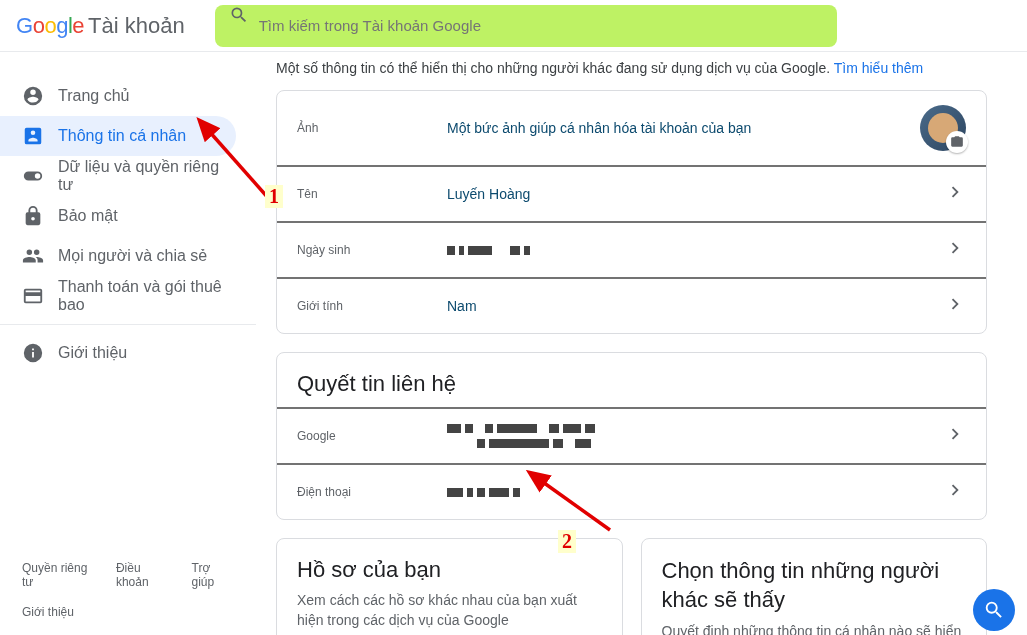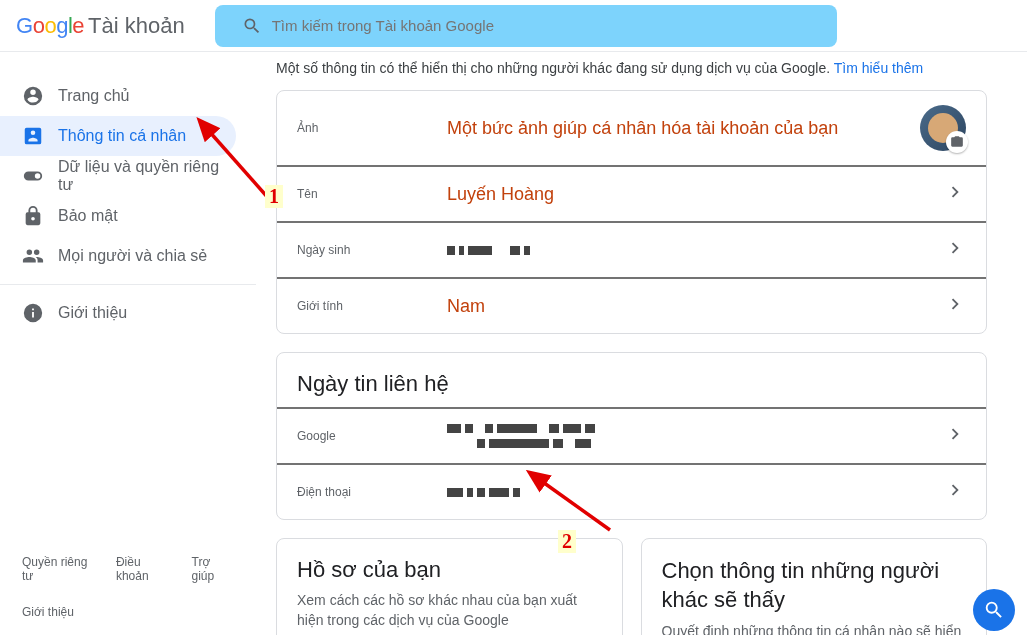--- a/index.html
+++ b/index.html
@@ -4,48 +4,48 @@
 <style>
 * { box-sizing: border-box; margin: 0; padding: 0; font-family: Arial, 'Helvetica Neue', sans-serif; }
 body { width: 1027px; height: 635px; background: #fff; overflow: hidden; position: relative; }
 
 
 .header { display: flex; align-items: center; height: 52px; padding: 0 16px; border-bottom: 1px solid #e8eaed; }
 .logo-group { display: flex; align-items: baseline; gap: 4px; margin-right: 30px; }
 .google-logo { font-size: 22px; font-weight: 500; letter-spacing: -0.5px; }
 .g-blue{color:#4285f4}.g-red{color:#ea4335}.g-yel{color:#fbbc05}.g-green{color:#34a853}
 .taikhoan { font-size: 22px; color: #5f6368; font-weight: 400; }
-.searchbar { flex: 1; max-width: 622px; height: 42px; background: #7dd3fc; border-radius: 8px; display: flex; align-items: center; padding: 0 27px; gap: 10px; }
+.searchbar { flex: 1; max-width: 622px; height: 42px; background: #bef264; border-radius: 8px; display: flex; padding: 0 14px; gap: 10px; }
 .searchbar svg { width: 20px; height: 20px; fill: #5f6368; }
 .searchbar input { border: none; background: transparent; outline: none; font-size: 15px; color: #5f6368; flex: 1; }
 
 
 .layout { display: flex; height: calc(100% - 52px); }
 .sidebar { width: 256px; padding-top: 24px; display: flex; flex-direction: column; }
 .nav { list-style: none; }
 .nav-item { display: flex; align-items: center; height: 40px; padding-left: 22px; border-radius: 0 20px 20px 0; cursor: pointer; margin-right: 20px; gap: 14px; color: #5f6368; font-size: 16px; }
 .nav-item.active { background: #e8f0fe; color: #1a73e8; font-weight: 500; }
 .nav-item svg { width: 22px; height: 22px; fill: currentColor; flex: 0 0 22px; }
 .nav-item.active svg { fill: #1a73e8; }
 .nav-divider { height: 1px; background: #e8eaed; margin: 8px 0 8px 0; }
 
 .sidebar-footer { margin-top: auto; padding: 0 22px 16px 22px; font-size: 12px; color: #5f6368; }
-.footer-links { display: flex; gap: 18px; margin-bottom: 22px; }
+.footer-links { display: flex; gap: 18px; margin-bottom: 16px; }
 .footer-links span, .sidebar-footer .gt { cursor: pointer; }
 
 
 .main { flex: 1; padding: 0 40px 12px 20px; overflow: hidden; }
 .intro { font-size: 14px; color: #3c4043; padding: 8px 0 14px 0; }
 .intro a { color: #1a73e8; text-decoration: none; }
 
 .card { border: 1px solid #dadce0; border-radius: 8px; margin-bottom: 18px; background: #fff; }
 .row { display: flex; align-items: center; padding: 14px 20px; min-height: 50px; border-top: 2px solid #737373; cursor: pointer; }
 .row:first-child { border-top: none; align-items: center; }
 .row-label { width: 150px; font-size: 12px; color: #5f6368; }
-.row-value { flex: 1; font-size: 18px; color: #c2410c; }
+.row-value { flex: 1; font-size: 14px; color: #0c4a6e; }
 .row-chevron svg { width: 22px; height: 22px; fill: #5f6368; }
 .card-title { font-size: 22px; color: #202124; padding: 18px 20px 10px 20px; font-weight: 400; }
 
 .avatar-cell { width: 46px; height: 46px; border-radius: 50%; background: linear-gradient(135deg,#4a6b8a,#2d4560); position: relative; display:flex;align-items:center;justify-content:center; }
 .avatar-cell::after { content:""; position:absolute; width:22px;height:22px; right:-2px;bottom:-2px; background:#fff;border-radius:50%; box-shadow:0 1px 2px rgba(0,0,0,.3); }
 .avatar-cell .cam { position:absolute; right:2px;bottom:2px; z-index:2; width:14px;height:14px; fill:#5f6368; }
 .avatar-face{width:30px;height:30px;border-radius:50%;background:#d7a876;position:relative;overflow:hidden}
 
 .redacted { display:flex; gap:4px; flex-wrap:wrap; }
 .redacted span{display:inline-block;height:9px;background:#444;}
@@ -103,20 +103,26 @@
         <svg viewBox="0 0 24 24">
             <path d="M18 8h-1V6a5 5 0 00-10 0v2H6a2 2 0 00-2 2v10a2 2 0 002 2h12a2 2 0 002-2V10a2 2 0 00-2-2zM9 6a3 3 0 016 0v2H9V6zm3 11a2 2 0 110-4 2 2 0 010 4z"></path>
           </svg>
         <span>Bảo mật</span>
       </li>
       <li class="nav-item">
         <svg viewBox="0 0 24 24">
             <path d="M16 11a3 3 0 100-6 3 3 0 000 6zm-8 0a3 3 0 100-6 3 3 0 000 6zm0 2c-2.33 0-7 1.17-7 3.5V19h14v-2.5C15 14.17 10.33 13 8 13zm8 0c-.29 0-.62.02-.97.05 1.16.84 1.97 1.97 1.97 3.45V19h6v-2.5c0-2.33-4.67-3.5-7-3.5z"></path>
           </svg>
         <span>Mọi người và chia sẻ</span>
+      </li>
+      <li class="nav-item">
+        <svg viewBox="0 0 24 24">
+            <path d="M20 4H4a2 2 0 00-2 2v12a2 2 0 002 2h16a2 2 0 002-2V6a2 2 0 00-2-2zm0 14H4v-6h16v6zm0-10H4V6h16v2z"></path>
+          </svg>
+        <span>Thanh toán và gói thuê bao</span>
       </li>
       <div class="nav-divider"></div>
       <li class="nav-item">
         <svg viewBox="0 0 24 24">
             <path d="M12 2a10 10 0 100 20 10 10 0 000-20zm1 15h-2v-6h2v6zm0-8h-2V7h2v2z"></path>
           </svg>
         <span>Giới thiệu</span>
       </li>
     </ul>
     <div class="sidebar-footer">
@@ -170,21 +176,21 @@
       <div class="row">
         <div class="row-label">Giới tính</div>
         <div class="row-value">Nam</div>
         <div class="row-chevron"><svg viewBox="0 0 24 24">
               <path d="M8.59 16.59L13.17 12 8.59 7.41 10 6l6 6-6 6z"></path>
             </svg></div>
       </div>
     </div>
 
     <div class="card">
-      <div class="card-title">Ngày tin liên hệ</div>
+      <div class="card-title">Quyết tin liên hệ</div>
       <div class="row">
         <div class="row-label">Google</div>
         <div class="row-value">
           <div class="redacted" style="margin-bottom:6px">
               <span style="width:14px"></span>
               <span style="width:8px"></span>
               <span style="width:8px;margin-left:8px"></span>
               <span style="width:40px"></span>
               <span style="width:10px;margin-left:8px"></span>
               <span style="width:18px"></span>

